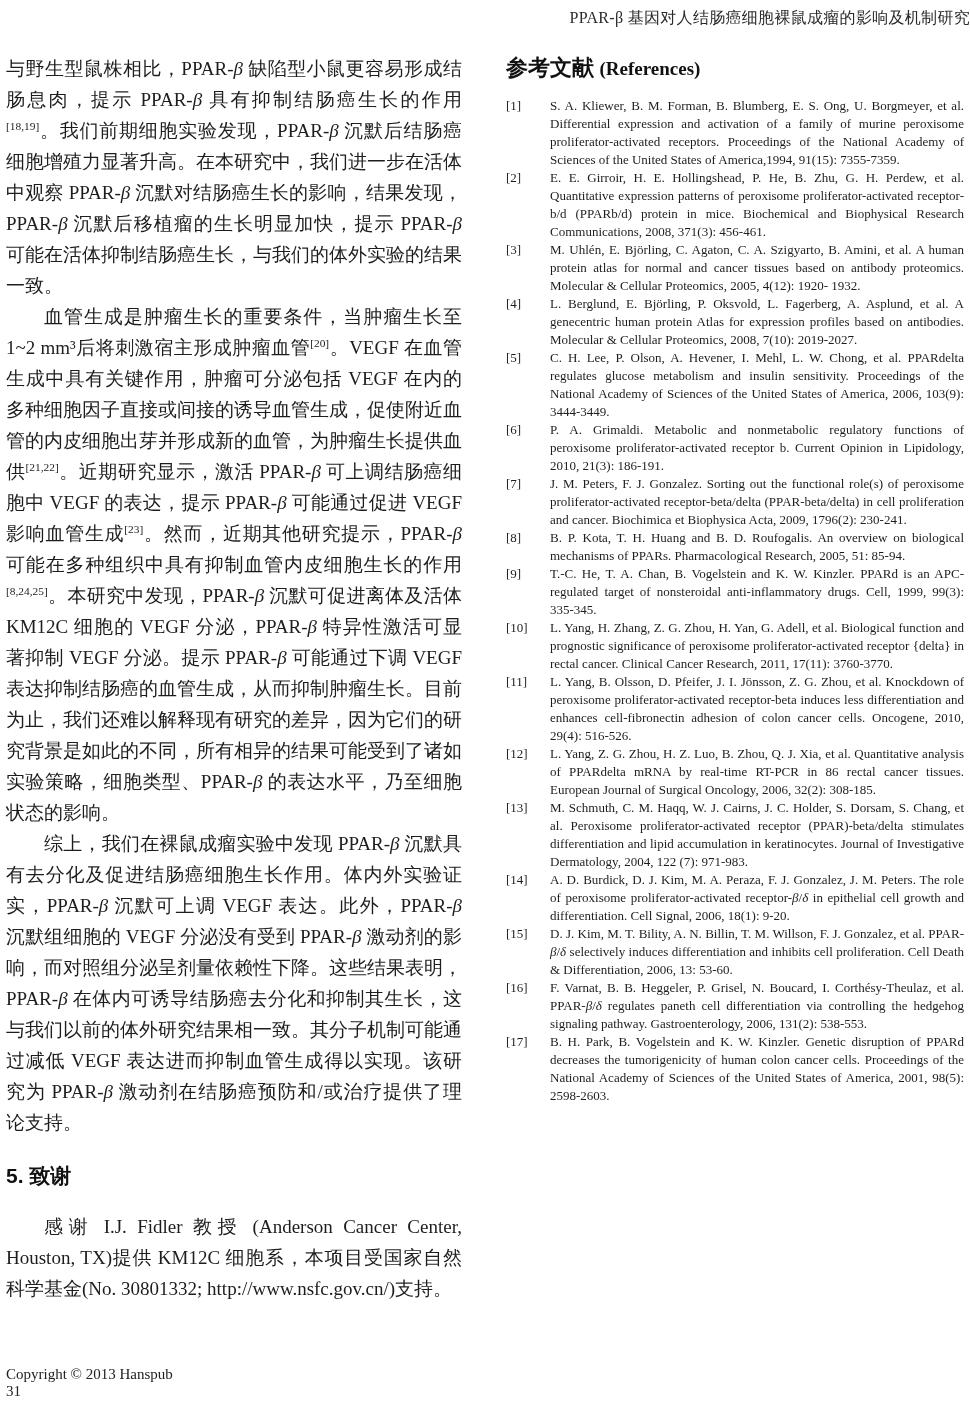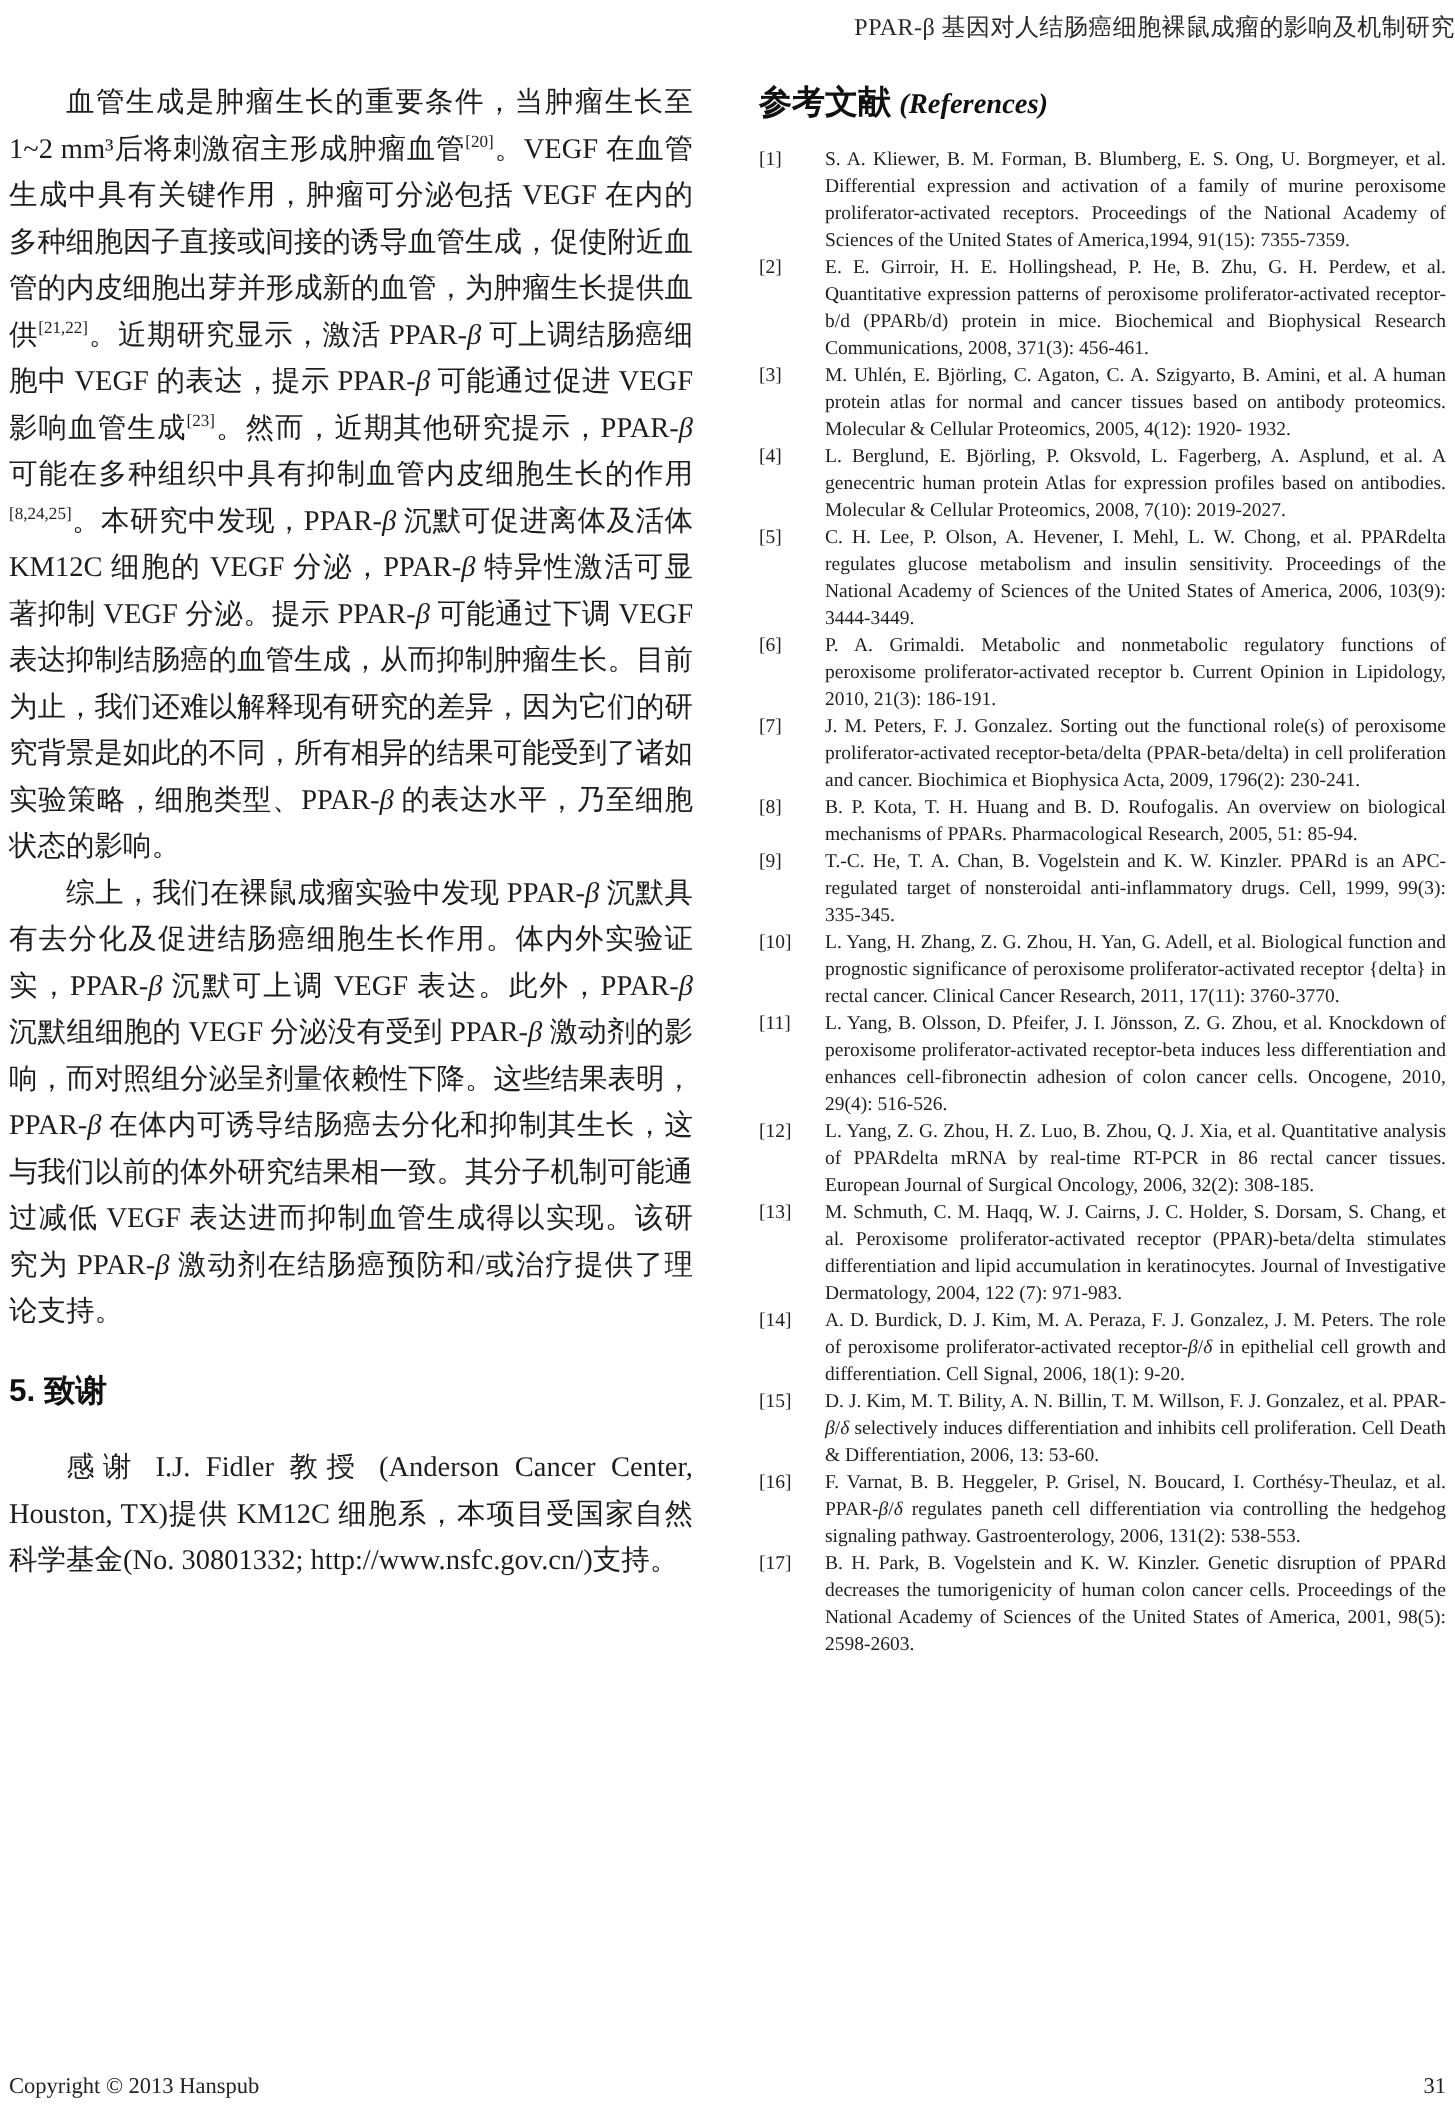--- a/index.html
+++ b/index.html
@@ -52,49 +52,51 @@
     color:#111111;
     margin:22px 0 20px 0;
   }
   h2.refs-heading {
     margin:0 0 14px 0;
     font-size:22px;
     font-weight:bold;
     color:#111111;
   }
   h2.refs-heading .zh { font-family:"Liberation Sans","DejaVu Sans",sans-serif; }
-  h2.refs-heading .en { font-family:"Liberation Serif","DejaVu Serif",serif; font-size:19px;font-style:italic; }
+  h2.refs-heading .en { font-family:"Liberation Serif","DejaVu Serif",serif; font-size:19px; }
   ol.ref-list {
     list-style:none;
     margin:0; padding:0;
     font-size:13px;
     line-height:18px;
     text-align:justify;
   }
   li.ref-item { display:flex; }
   .ref-id { flex:0 0 44px; }
   .ref-text { flex:1; }
   .page-footer {
     position:absolute;
     left:6px; right:6px; bottom:14px;
     display:flex;
     justify-content:space-between;
     font-size:15px;
     color:#222222;
+    flex-direction:column;
   }
 </style>
 </head>
 <body>
 
 <div class="page-header">PPAR-β 基因对人结肠癌细胞裸鼠成瘤的影响及机制研究</div>
 
 <div class="columns">
 
   <div class="column-left">
     <div id="discussion">
+        <p class="para">与野生型鼠株相比，PPAR-<i>β</i> 缺陷型小鼠更容易形成结肠息肉，提示 PPAR-<i>β</i> 具有抑制结肠癌生长的作用<sup>[18,19]</sup>。我们前期细胞实验发现，PPAR-<i>β</i> 沉默后结肠癌细胞增殖力显著升高。在本研究中，我们进一步在活体中观察 PPAR-<i>β</i> 沉默对结肠癌生长的影响，结果发现，PPAR-<i>β</i> 沉默后移植瘤的生长明显加快，提示 PPAR-<i>β</i> 可能在活体抑制结肠癌生长，与我们的体外实验的结果一致。</p>
         <p class="para indent">血管生成是肿瘤生长的重要条件，当肿瘤生长至1~2 mm³后将刺激宿主形成肿瘤血管<sup>[20]</sup>。VEGF 在血管生成中具有关键作用，肿瘤可分泌包括 VEGF 在内的多种细胞因子直接或间接的诱导血管生成，促使附近血管的内皮细胞出芽并形成新的血管，为肿瘤生长提供血供<sup>[21,22]</sup>。近期研究显示，激活 PPAR-<i>β</i> 可上调结肠癌细胞中 VEGF 的表达，提示 PPAR-<i>β</i> 可能通过促进 VEGF 影响血管生成<sup>[23]</sup>。然而，近期其他研究提示，PPAR-<i>β</i> 可能在多种组织中具有抑制血管内皮细胞生长的作用<sup>[8,24,25]</sup>。本研究中发现，PPAR-<i>β</i> 沉默可促进离体及活体 KM12C 细胞的 VEGF 分泌，PPAR-<i>β</i> 特异性激活可显著抑制 VEGF 分泌。提示 PPAR-<i>β</i> 可能通过下调 VEGF 表达抑制结肠癌的血管生成，从而抑制肿瘤生长。目前为止，我们还难以解释现有研究的差异，因为它们的研究背景是如此的不同，所有相异的结果可能受到了诸如实验策略，细胞类型、PPAR-<i>β</i> 的表达水平，乃至细胞状态的影响。</p>
         <p class="para indent">综上，我们在裸鼠成瘤实验中发现 PPAR-<i>β</i> 沉默具有去分化及促进结肠癌细胞生长作用。体内外实验证实，PPAR-<i>β</i> 沉默可上调 VEGF 表达。此外，PPAR-<i>β</i> 沉默组细胞的 VEGF 分泌没有受到 PPAR-<i>β</i> 激动剂的影响，而对照组分泌呈剂量依赖性下降。这些结果表明，PPAR-<i>β</i> 在体内可诱导结肠癌去分化和抑制其生长，这与我们以前的体外研究结果相一致。其分子机制可能通过减低 VEGF 表达进而抑制血管生成得以实现。该研究为 PPAR-<i>β</i> 激动剂在结肠癌预防和/或治疗提供了理论支持。</p>
       </div>
     <h2 class="section-heading">5. 致谢</h2>
     <div id="acknowledgement">
         <p class="para indent">感谢 I.J. Fidler 教授 (Anderson Cancer Center, Houston, TX)提供 KM12C 细胞系，本项目受国家自然科学基金(No. 30801332; http://www.nsfc.gov.cn/)支持。</p>
       </div>
   </div>
 
   <div class="column-right">

